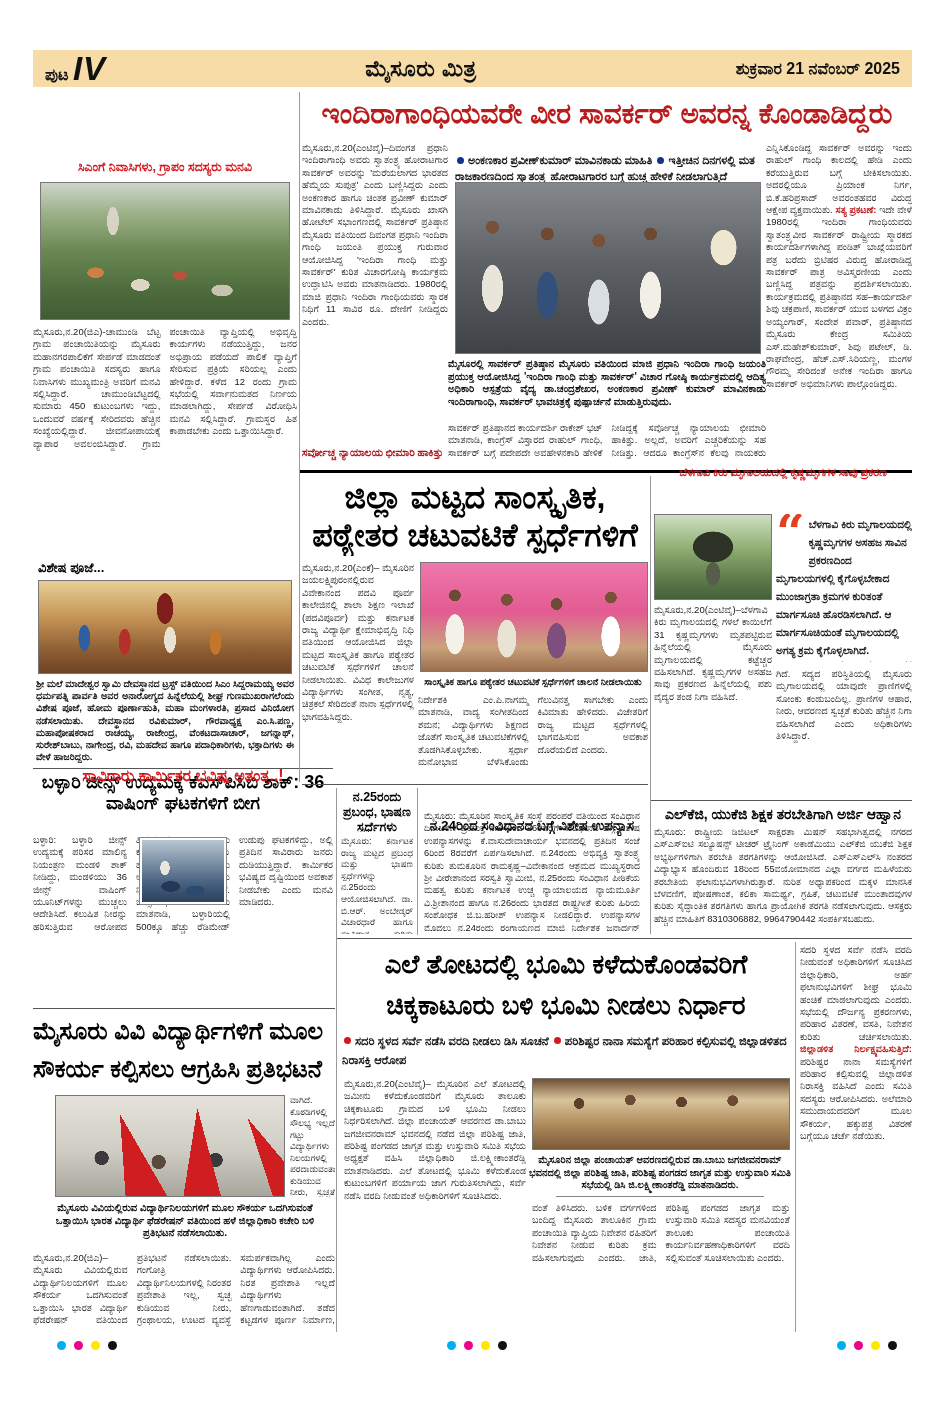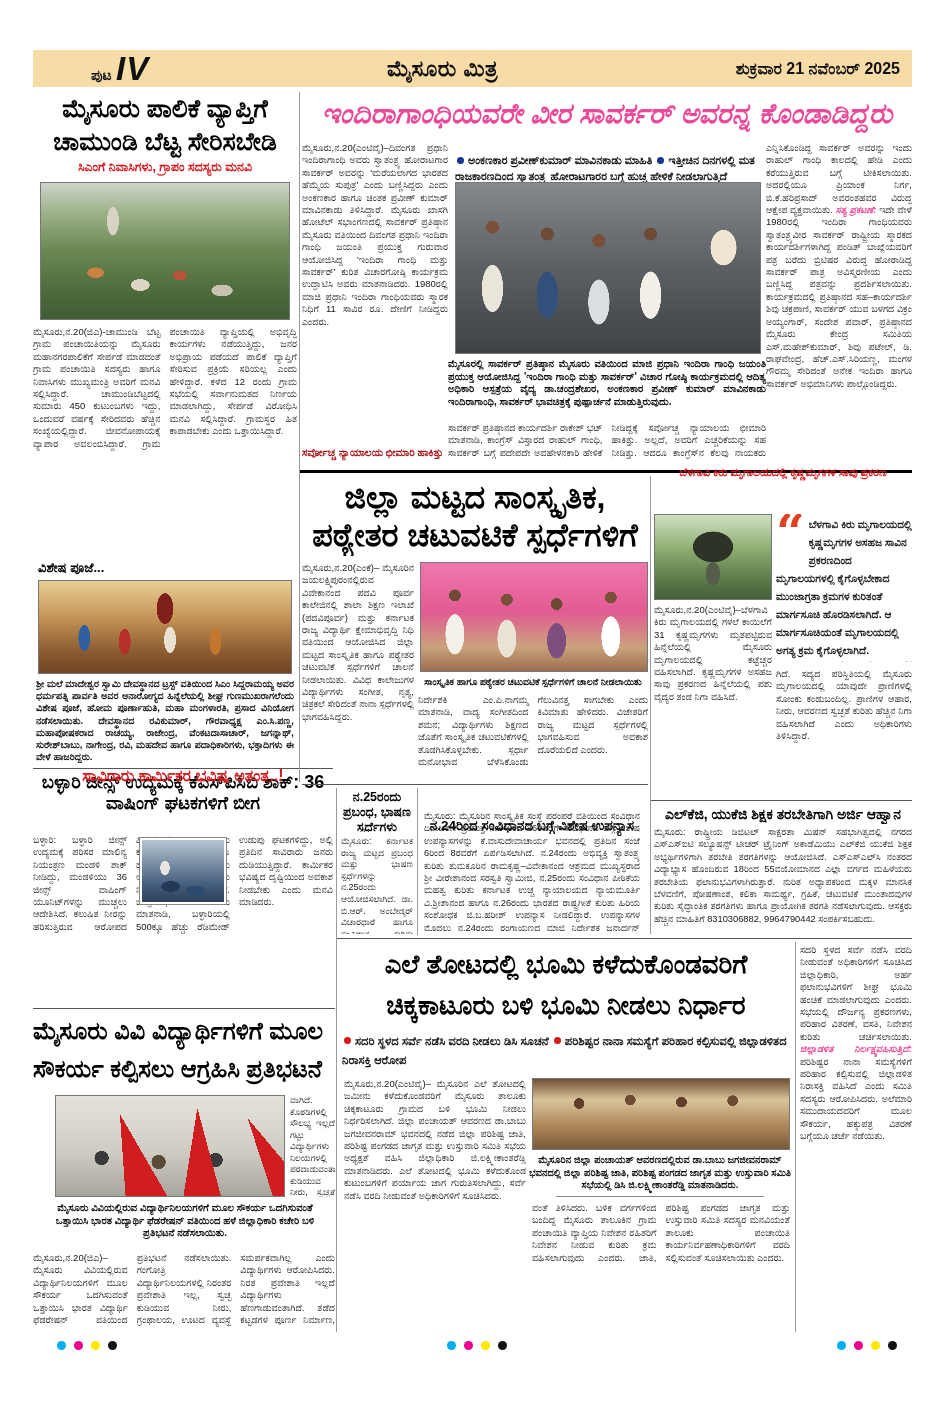--- a/index.html
+++ b/index.html
@@ -2,29 +2,29 @@
 <html><head>
 <meta charset="utf-8">
 <style>
   html,body { margin:0; padding:0; background:#fff; }
   body { font-family:"Liberation Sans", sans-serif; color:#111; }
   .page { position:relative; width:945px; height:1424px; background:#ffffff; overflow:hidden; }
   .abs { position:absolute; box-sizing:border-box; }
 
   
   .band { background:#f7dca8; display:flex; align-items:center; justify-content:space-between; padding:0 12px; }
-  .pager-label { font-size:14px; font-weight:bold;margin-left:46px; }
+  .pager-label { font-size:16px; font-weight:bold; }
   .pager-num { font-size:33px; font-weight:bold; letter-spacing:1px;font-style:italic; }
   .masthead { font-size:22px; font-weight:bold; letter-spacing:.5px; }
   .edition-date { font-size:16px; font-weight:bold; }
 
   
   .hl { font-weight:bold; color:#000; overflow:hidden; }
   .hl.center { text-align:center; }
-  .red { color:#ec4899;font-style:italic; }
+  .red { color:#b91c1c; }
   .subhead { font-weight:bold; color:#d6171c; text-align:center; overflow:hidden; }
   .body-text { font-size:9.5px; line-height:12.4px; text-align:justify; overflow:hidden; color:#161616; }
   .cols2 { column-count:2; column-gap:9px; }
   .cols3 { column-count:3; column-gap:9px; }
   .caption { font-weight:bold; font-size:10px; line-height:12.6px; text-align:center; overflow:hidden; }
   .caption.justify { text-align:justify; }
   .crosshead { font-weight:bold; color:#a9131a; font-size:10.5px; }
   .bullet { display:inline-block; width:7px; height:7px; border-radius:50%; margin:0 4px 2px 2px; vertical-align:middle; }
   .bullet.blue { background:#16338e; }
   .bullet.redb { background:#d6171c; }
@@ -113,21 +113,20 @@
 
   <div class="abs band" style="left:33px; top:50px; width:879px; height:37px;">
     <div>
       <span class="pager-label">ಪುಟ</span>
       <span class="pager-num">IV</span>
     </div>
     <div class="masthead">ಮೈಸೂರು ಮಿತ್ರ</div>
     <div class="edition-date">ಶುಕ್ರವಾರ 21 ನವೆಂಬರ್ 2025</div>
   </div>
 
-  <div class="abs hl center" style="left:33px; top:92px; width:264px; height:66px; font-size:25px; line-height:33px;">ಮೈಸೂರು ಪಾಲಿಕೆ ವ್ಯಾಪ್ತಿಗೆ ಚಾಮುಂಡಿ ಬೆಟ್ಟ ಸೇರಿಸಬೇಡಿ</div>
   <div class="abs subhead" style="left:33px; top:160px; width:264px; height:18px; font-size:12.5px;">ಸಿಎಂಗೆ ನಿವಾಸಿಗಳು, ಗ್ರಾಪಂ ಸದಸ್ಯರು ಮನವಿ</div>
   <div class="photo ph-chamundi" style="left:40px; top:182px; width:250px; height:138px;"></div>
   <div class="abs body-text cols2" style="left:33px; top:326px; width:264px; height:230px;">ಮೈಸೂರು,ನ.20(ಜಿಎ)-ಚಾಮುಂಡಿ ಬೆಟ್ಟ ಗ್ರಾಮ ಪಂಚಾಯಿತಿಯನ್ನು ಮೈಸೂರು ಮಹಾನಗರಪಾಲಿಕೆಗೆ ಸೇರ್ಪಡೆ ಮಾಡದಂತೆ ಗ್ರಾಮ ಪಂಚಾಯಿತಿ ಸದಸ್ಯರು ಹಾಗೂ ನಿವಾಸಿಗಳು ಮುಖ್ಯಮಂತ್ರಿ ಅವರಿಗೆ ಮನವಿ ಸಲ್ಲಿಸಿದ್ದಾರೆ. ಚಾಮುಂಡಿಬೆಟ್ಟದಲ್ಲಿ ಸುಮಾರು 450 ಕುಟುಂಬಗಳು ಇದ್ದು, ಒಂದುವರೆ ವರ್ಷಕ್ಕೆ ಸೇರಿದವರು ಹೆಚ್ಚಿನ ಸಂಖ್ಯೆಯಲ್ಲಿದ್ದಾರೆ. ಜೀವನೋಪಾಯಕ್ಕೆ ವ್ಯಾಪಾರ ಅವಲಂಬಿಸಿದ್ದಾರೆ. ಗ್ರಾಮ ಪಂಚಾಯಿತಿ ವ್ಯಾಪ್ತಿಯಲ್ಲಿ ಅಭಿವೃದ್ಧಿ ಕಾರ್ಯಗಳು ನಡೆಯುತ್ತಿದ್ದು, ಜನರ ಅಭಿಪ್ರಾಯ ಪಡೆಯದೆ ಪಾಲಿಕೆ ವ್ಯಾಪ್ತಿಗೆ ಸೇರಿಸುವ ಪ್ರಕ್ರಿಯೆ ಸರಿಯಲ್ಲ ಎಂದು ಹೇಳಿದ್ದಾರೆ. ಕಳೆದ 12 ರಂದು ಗ್ರಾಮ ಸಭೆಯಲ್ಲಿ ಸರ್ವಾನುಮತದ ನಿರ್ಣಯ ಮಾಡಲಾಗಿದ್ದು, ಸೇರ್ಪಡೆ ವಿರೋಧಿಸಿ ಮನವಿ ಸಲ್ಲಿಸಿದ್ದಾರೆ. ಗ್ರಾಮಸ್ಥರ ಹಿತ ಕಾಪಾಡಬೇಕು ಎಂದು ಒತ್ತಾಯಿಸಿದ್ದಾರೆ.</div>
 
   <div class="abs hl" style="left:38px; top:560px; width:160px; height:18px; font-size:13px;">ವಿಶೇಷ ಪೂಜೆ...</div>
   <div class="photo ph-temple" style="left:38px; top:580px; width:254px; height:94px;"></div>
   <div class="abs caption justify" style="left:36px; top:678px; width:258px; height:86px; font-size:9.5px; line-height:12.2px;">ಶ್ರೀ ಮಲೆ ಮಾದೇಶ್ವರ ಸ್ವಾಮಿ ದೇವಸ್ಥಾನದ ಟ್ರಸ್ಟ್ ವತಿಯಿಂದ ಸಿಎಂ ಸಿದ್ದರಾಮಯ್ಯ ಅವರ ಧರ್ಮಪತ್ನಿ ಪಾರ್ವತಿ ಅವರ ಅನಾರೋಗ್ಯದ ಹಿನ್ನೆಲೆಯಲ್ಲಿ ಶೀಘ್ರ ಗುಣಮುಖರಾಗಲೆಂದು ವಿಶೇಷ ಪೂಜೆ, ಹೋಮ ಪೂರ್ಣಾಹುತಿ, ಮಹಾ ಮಂಗಳಾರತಿ, ಪ್ರಸಾದ ವಿನಿಯೋಗ ನಡೆಸಲಾಯಿತು. ದೇವಸ್ಥಾನದ ರವಿಕುಮಾರ್, ಗೌರವಾಧ್ಯಕ್ಷ ಎಂ.ಸಿ.ಪಣ್ಣ, ಮಹಾಪೋಷಕರಾದ ರಾಚಯ್ಯ, ರಾಜೇಂದ್ರ, ವೆಂಕಟದಾಸಾಚಾರ್, ಜಗನ್ನಾಥ್, ಸುರೇಶ್‌ಬಾಬು, ನಾಗೇಂದ್ರ, ರವಿ, ಮಹದೇವ ಹಾಗೂ ಪದಾಧಿಕಾರಿಗಳು, ಭಕ್ತಾದಿಗಳು ಈ ವೇಳೆ ಹಾಜರಿದ್ದರು.</div>
   <div class="hline" style="left:33px; top:768px; width:300px;"></div>
 
   <div class="abs hl center" style="left:33px; top:772px; width:300px; height:42px; font-size:18px; line-height:21px;">ಬಳ್ಳಾರಿ ಜೀನ್ಸ್ ಉದ್ಯಮಕ್ಕೆ ಕೆಎಸ್‌ಪಿಸಿಬಿ ಶಾಕ್: 36 ವಾಷಿಂಗ್ ಘಟಕಗಳಿಗೆ ಬೀಗ</div>

